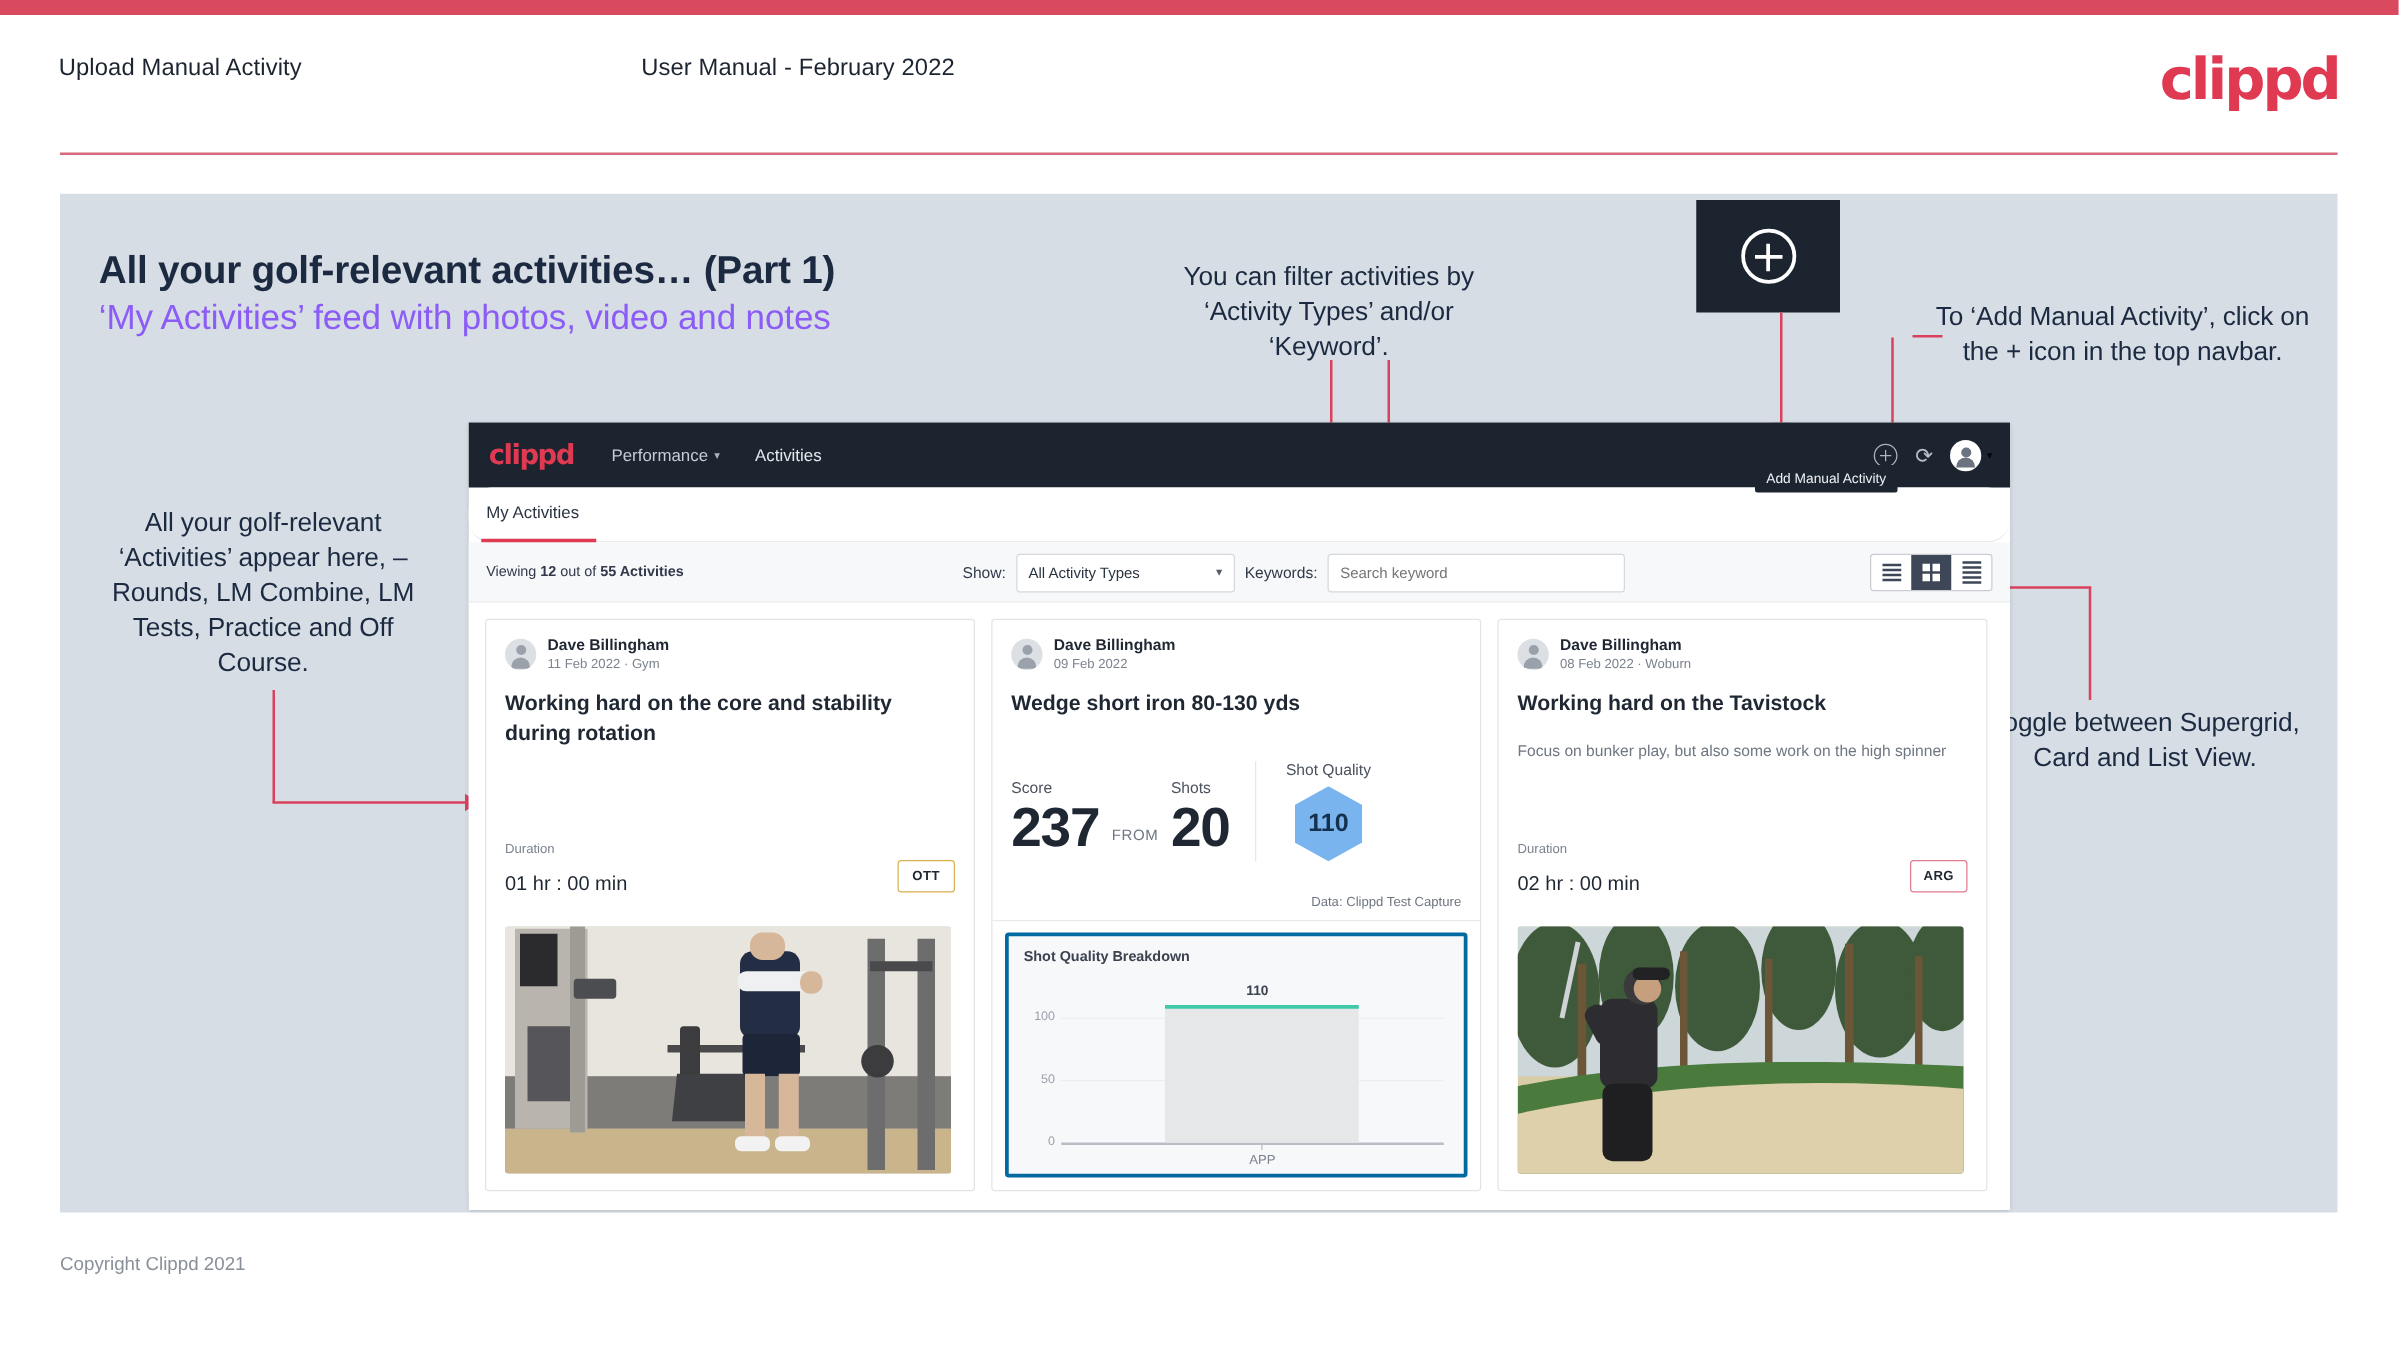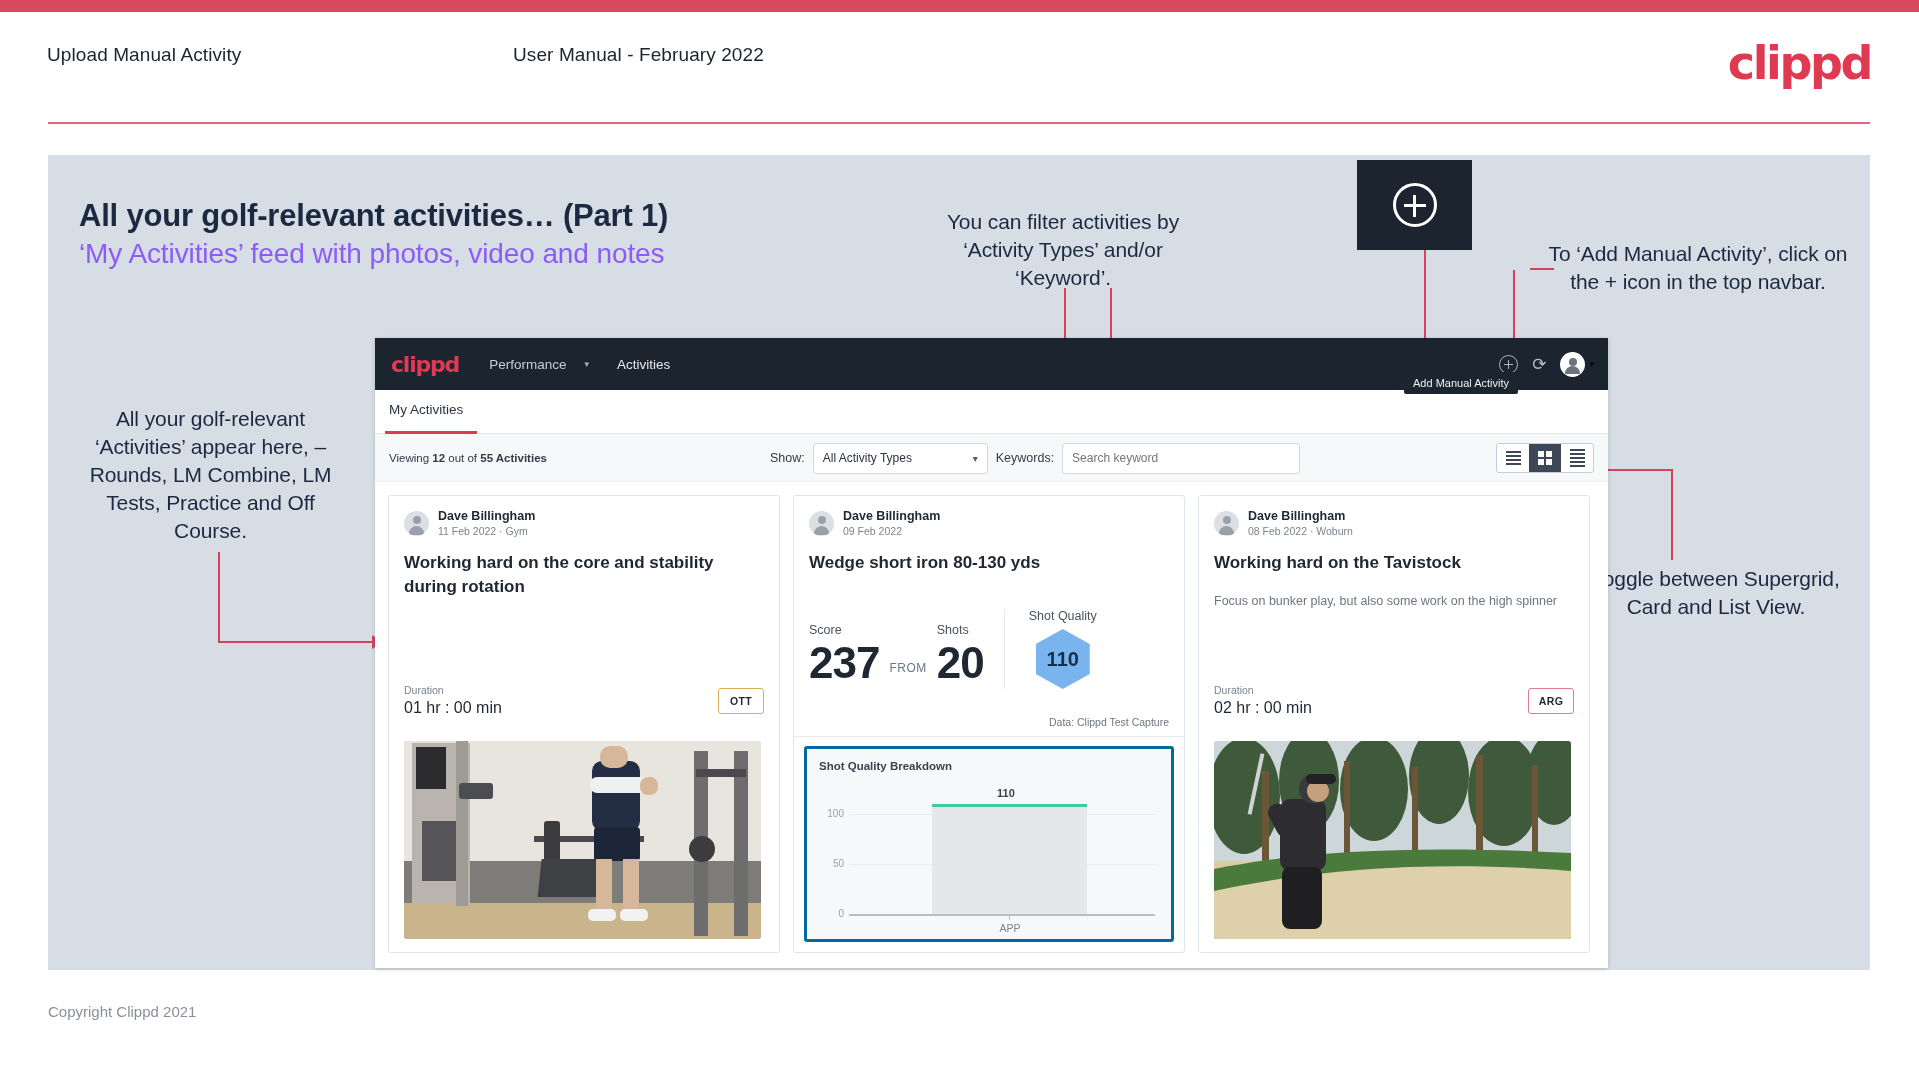--- a/index.html
+++ b/index.html
@@ -76,21 +76,21 @@
   .app {
     position:absolute; left:375px; top:338px; width:1233px; height:630px;
     background:#fff; box-shadow:0 1px 4px rgba(0,0,0,.18);
   }
   
   .navbar { height:52px; background:#1c2430; display:flex; align-items:center; padding:0 16px; position:relative; }
   .nav-logo {
     font-size:22px; font-weight:bold; color:#e03a52; letter-spacing:-1.2px;
     font-family:"DejaVu Sans", sans-serif; margin-right:30px;
   }
-  .nav-link { font-size:13.5px; color:#c7ccd3; margin-right:28px; display:flex; align-items:center; gap:18px; }
+  .nav-link { font-size:13.5px; color:#c7ccd3; margin-right:28px; display:flex; align-items:center; gap:5px; }
   .nav-link.active { color:#e6e9ed; }
   .caret { font-size:9px; opacity:.85; }
   .nav-right { position:absolute; right:14px; top:0; height:52px; display:flex; align-items:center; gap:14px; }
   .ic-circ {
     width:19px; height:19px; border:1.3px solid #aeb5be; border-radius:50%;
     position:relative; display:inline-block;
   }
   .ic-circ:before, .ic-circ:after { content:""; position:absolute; background:#aeb5be; }
   .ic-circ:before { left:4px; top:8px; width:9px; height:1.4px; }
   .ic-circ:after  { left:7.8px; top:4.2px; width:1.4px; height:9px; }
@@ -102,21 +102,21 @@
   .avatar-nav .head { width:8px; height:8px; background:#6b7280; border-radius:50%; position:relative; top:-2px; }
   .avatar-nav .body { position:absolute; width:15px; height:8px; background:#6b7280; border-radius:8px 8px 0 0; margin-top:12px; }
   .avatar-wrap { position:relative; display:flex; align-items:center; gap:4px; }
   .tooltip {
     position:absolute; left:1404px; top:385px;
     background:#1c2430; color:#eef1f4; font-size:11px;
     padding:5px 9px; border-radius:2px; white-space:nowrap;
     z-index:40;
   }
   
-  .tabs { height:44px; border-bottom:1px solid #e4e6e9; background:#fff; position:relative; }
+  .tabs { height:44px; border-bottom:1px solid #e4e6e9; background:#fff; position:relative;border-radius:18px; }
   .tab { position:absolute; left:14px; top:12px; font-size:13.5px; color:#2a3340; }
   .tab-underline { position:absolute; left:10px; top:41px; width:92px; height:3px; background:#e03a52; }
 
   
   .filterbar {
     height:48px; background:#f7f8f9; border-bottom:1px solid #eceef0;
     display:flex; align-items:center; position:relative; padding:0 14px;
   }
   .viewing { font-size:11.5px; color:#31394a; }
   .viewing b { font-weight:bold; }
@@ -157,21 +157,21 @@
   }
   .avatar-c .h { position:absolute; left:8.5px; top:5px; width:8px; height:8px; border-radius:50%; background:#9aa1ab; }
   .avatar-c .b { position:absolute; left:5px; top:15px; width:15px; height:9px; border-radius:8px 8px 0 0; background:#9aa1ab; }
   .u-name { font-size:12.5px; font-weight:bold; color:#1f2733; line-height:15px; }
   .u-meta { font-size:10.5px; color:#7b838e; line-height:14px; }
   .card-title { margin-top:13px; font-size:17px; font-weight:bold; color:#1f2733; line-height:24px; }
   .card-note { margin-top:17px; font-size:12.5px; color:#6e7681; line-height:18px; }
 
   .dur-row { position:absolute; left:15px; bottom:235px; }
   .dur-lbl { font-size:10.5px; color:#7b838e; }
-  .dur-val { font-size:16px; color:#1f2733; margin-top:3px; }
+  .dur-val { font-size:16px; color:#1f2733; margin-top:14px; }
   .chip {
     position:absolute; right:15px; bottom:238px;
     width:46px; height:26px; border-radius:3px;
     display:flex; align-items:center; justify-content:center;
     font-size:10.5px; font-weight:bold; letter-spacing:.4px;
   }
   .chip.ott { border:1px solid #d9b14e; color:#1f2733; }
   .chip.arg { border:1px solid #e07b90; color:#1f2733; }
 
   .thumb {

